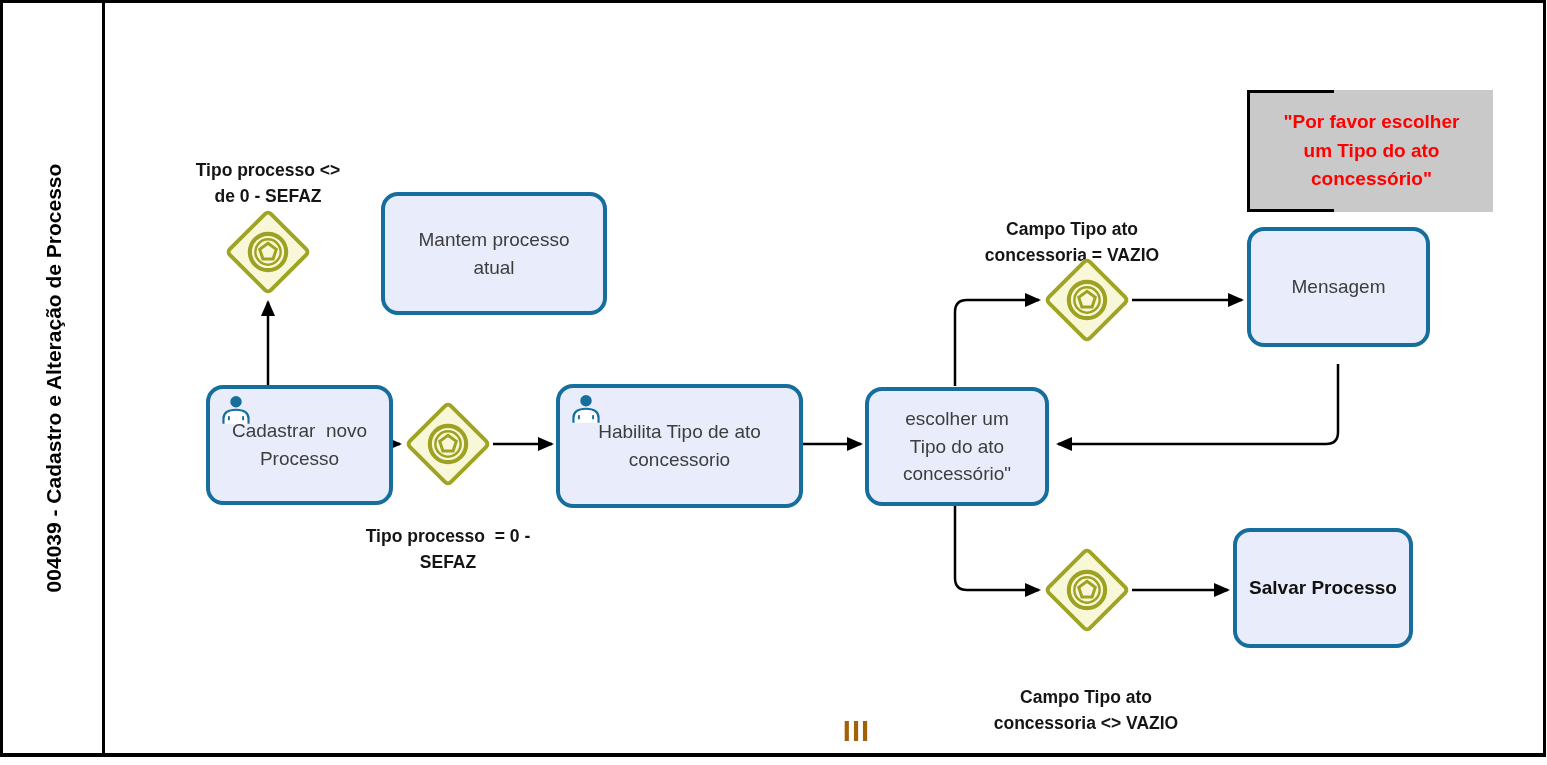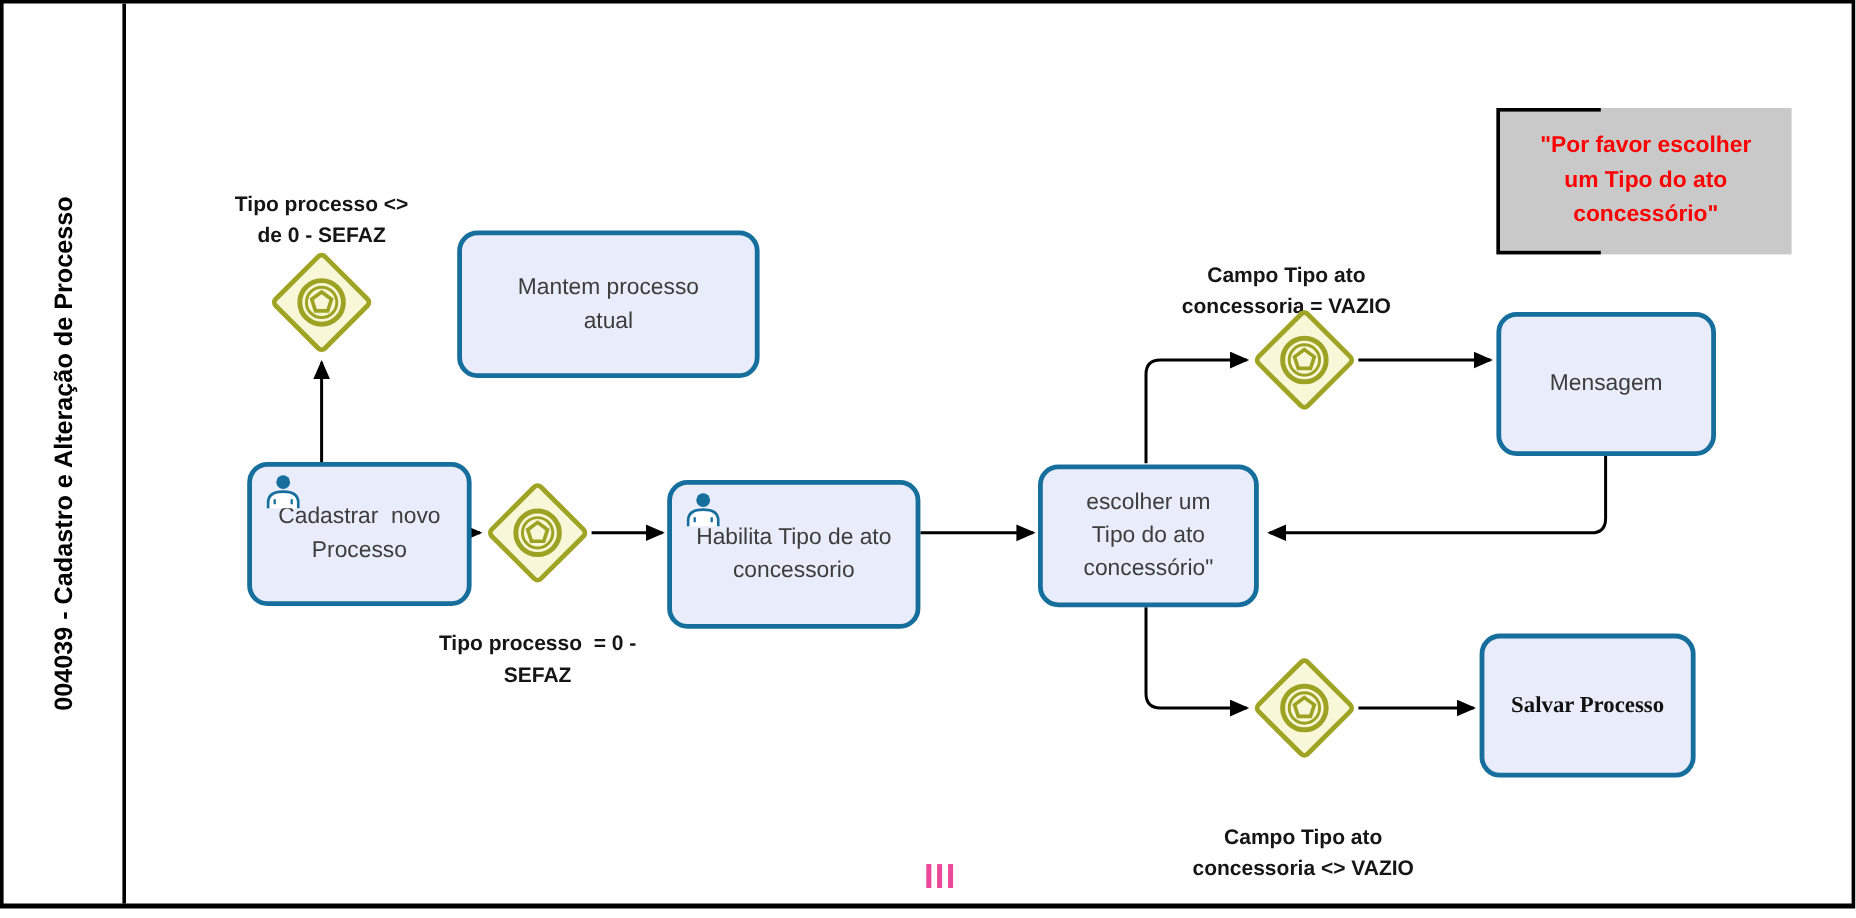--- a/index.html
+++ b/index.html
@@ -48,21 +48,21 @@
     border: 4px solid #166e9d;
     border-radius: 17px;
     display: flex; align-items: center; justify-content: center;
     text-align: center;
   }
   .task-label {
     font-size: 19px; color: #3d3d3d;
     line-height: 1.45;
     white-space: pre-wrap;
   }
-  .task-label.bold { font-weight: 700; color: #111111; font-family: Liberation Serif, serif; }
+  .task-label.bold { font-weight: 700; color: #111111; }
   .task-icon {
     position: absolute; left: 9px; top: 6px;
     width: 34px; height: 30px;
   }
 
   
   .gateway { position: absolute; width: 88px; height: 88px; }
   .gateway .diamond {
     position: absolute; left: 13px; top: 13px;
     width: 62px; height: 62px;
@@ -105,22 +105,22 @@
   .annotation-text {
     font-size: 19px; font-weight: 700; color: #ff0000;
     text-align: center; line-height: 1.5;
     white-space: pre-wrap;
   }
 
   
   .pool-marker {
     position: absolute;
     left: 770px; top: 715px; width: 100px;
-    text-align: left;
-    font-size: 29px; font-weight: 700; color: #ec4899;
+    text-align: right;
+    font-size: 29px; font-weight: 700; color: #a16207;
     letter-spacing: 1px;
   }
 </style>
 </head>
 <body>
 
 <div id="stage">
 
   <div class="pool-frame"></div>
   <div class="lane-divider"></div>
@@ -178,54 +178,54 @@
   </div>
   <div class="gateway" style="left:1043px; top:546px;">
     <div class="diamond"></div>
     <svg class="gw-icon" viewBox="-16 -16 32 32">
       <circle cx="0" cy="0" r="13.2" fill="none" stroke="#9ea223" stroke-width="3"></circle>
       <circle cx="0" cy="0" r="9.2" fill="none" stroke="#9ea223" stroke-width="1.8"></circle>
       <polygon points="0,-6.3 6,-1.9 3.7,5.1 -3.7,5.1 -6,-1.9" fill="none" stroke="#9ea223" stroke-width="2.2"></polygon>
     </svg>
   </div>
 
-  <div class="task" style="left:381px; top:192px; width:252px; height:123px;">
+  <div class="task" style="left:381px; top:192px; width:226px; height:123px;">
     <div class="task-label">Mantem processo
 atual</div>
   </div>
 
   <div class="task" style="left:178px; top:385px; width:187px; height:120px;margin-left:28px;">
     <svg class="task-icon" viewBox="0 0 24 22">
       <circle cx="12" cy="5" r="4.2" fill="#166e9d"></circle>
       <path d="M2.8,21 L2.8,17.5 Q2.8,10.8 12,10.8 Q21.2,10.8 21.2,17.5 L21.2,21" fill="#ffffff" stroke="#166e9d" stroke-width="1.6"></path>
       <line x1="6.8" y1="15.5" x2="6.8" y2="18.5" stroke="#166e9d" stroke-width="1.4"></line>
       <line x1="17.2" y1="15.5" x2="17.2" y2="18.5" stroke="#166e9d" stroke-width="1.4"></line>
     </svg>
     <div class="task-label">Cadastrar  novo
 Processo</div>
   </div>
 
-  <div class="task" style="left:556px; top:400px; width:211px; height:124px;">
+  <div class="task" style="left:556px; top:384px; width:247px; height:124px;">
     <svg class="task-icon" viewBox="0 0 24 22">
       <circle cx="12" cy="5" r="4.2" fill="#166e9d"></circle>
       <path d="M2.8,21 L2.8,17.5 Q2.8,10.8 12,10.8 Q21.2,10.8 21.2,17.5 L21.2,21" fill="#ffffff" stroke="#166e9d" stroke-width="1.6"></path>
       <line x1="6.8" y1="15.5" x2="6.8" y2="18.5" stroke="#166e9d" stroke-width="1.4"></line>
       <line x1="17.2" y1="15.5" x2="17.2" y2="18.5" stroke="#166e9d" stroke-width="1.4"></line>
     </svg>
     <div class="task-label">Habilita Tipo de ato
 concessorio</div>
   </div>
 
   <div class="task" style="left:865px; top:387px; width:184px; height:119px;">
     <div class="task-label">escolher um
 Tipo do ato
 concessório"</div>
   </div>
 
-  <div class="task" style="left:1247px; top:260px; width:183px; height:120px;">
+  <div class="task" style="left:1247px; top:227px; width:183px; height:120px;">
     <div class="task-label">Mensagem</div>
   </div>
 
   <div class="task" style="left:1233px; top:528px; width:180px; height:120px;">
     <div class="task-label bold">Salvar Processo</div>
   </div>
 
   <div class="annotation">
     <div class="annotation-text">"Por favor escolher
 um Tipo do ato

